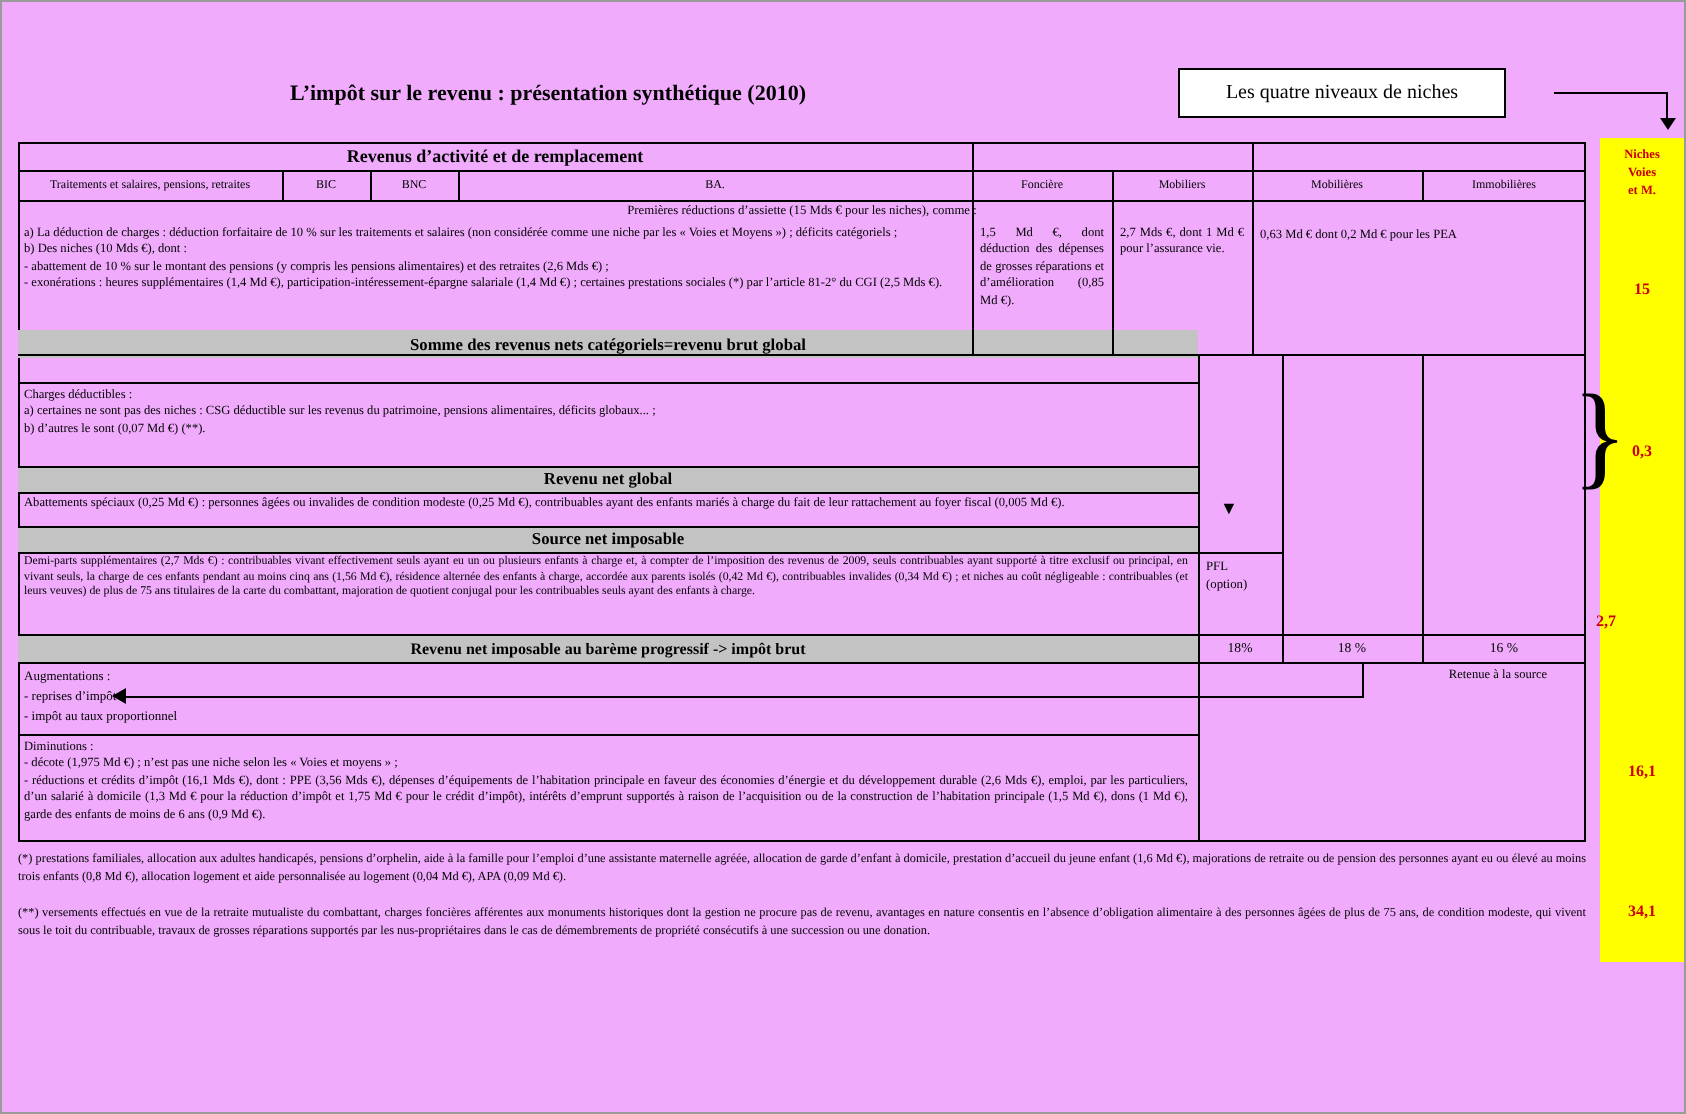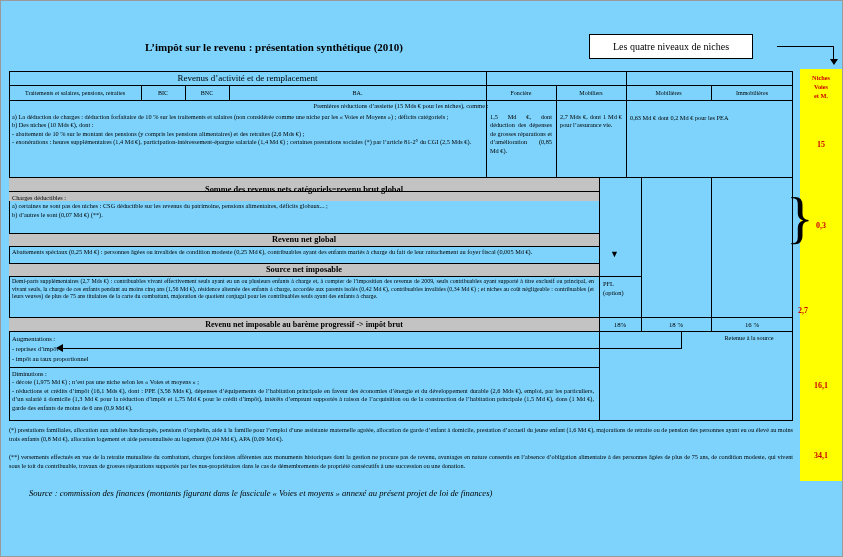--- a/index.html
+++ b/index.html
@@ -1,32 +1,32 @@
 <!DOCTYPE html>
 <html><head>
 <meta charset="utf-8">
 <style>
   * { margin:0; padding:0; box-sizing:border-box; }
   html,body { background:#e9e9e9; }
   body { font-family:"Liberation Serif", serif; }
-  .page { position:relative; width:843px; height:557px; background:#7dd3fc;
+  .page { position:relative; width:843px; height:557px; background:#f0abfc;
           border:1px solid #9a9a9a; overflow:hidden; margin:0 auto;
           font-family:"Liberation Serif", serif; color:#000; }
   .abs  { position:absolute; }
   .cell { position:absolute; font-size:6.3px; line-height:1.34; color:#000; }
   .just { text-align:justify; }
   .ctr  { text-align:center; }
   .pre  { white-space:pre-line; }
   .b    { font-weight:bold; }
   .band { position:absolute; background:#c3c3c3; font-weight:bold; font-size:8.4px;
           display:flex; align-items:center; justify-content:center; text-align:center; }
   .hline { position:absolute; height:1px; background:#000; }
   .vline { position:absolute; width:1px; background:#000; }
   .colhead { position:absolute; font-size:6px; display:flex; align-items:center; justify-content:center; text-align:center; }
-  .grouphead { position:absolute; font-weight:normal; font-size:9px; display:flex; align-items:center; justify-content:center; }
+  .grouphead { position:absolute; font-weight:bold; font-size:9px; display:flex; align-items:center; justify-content:center; }
   .yellow { position:absolute; background:#ffff00; }
   .red { color:#cc0000; }
   .nicheval { position:absolute; width:42px; text-align:center; color:#cc0000; font-size:8px; font-weight:bold; }
   .callout { position:absolute; border:1px solid #000; background:#fff; display:flex; align-items:center; justify-content:center; font-size:10px; }
   .tri-down { position:absolute; width:0; height:0; border-left:4px solid transparent; border-right:4px solid transparent; border-top:6px solid #000; }
   .tri-left { position:absolute; width:0; height:0; border-top:4px solid transparent; border-bottom:4px solid transparent; border-right:7px solid #000; }
   .brace { position:absolute; font-size:58px; line-height:1; font-family:"Liberation Serif", serif; }
   .src { position:absolute; font-style:italic; font-size:8.6px; }
   .fn { position:absolute; font-size:6.2px; line-height:1.4; text-align:justify; }
 </style>
@@ -70,21 +70,21 @@
   <div class="cell ctr" style="left:8px; top:101px; width:784px; font-size:6.4px;">Premières réductions d’assiette (15 Mds € pour les niches), comme :</div>
 
   <div class="cell just pre" style="left:11px;  top:112px; width:468px; height:62px;">a) La déduction de charges : déduction forfaitaire de 10 % sur les traitements et salaires (non considérée comme une niche par les « Voies et Moyens ») ; déficits catégoriels ;
 b) Des niches (10 Mds €), dont :
 - abattement de 10 % sur le montant des pensions (y compris les pensions alimentaires) et des retraites (2,6 Mds €) ;
 - exonérations : heures supplémentaires (1,4 Md €), participation-intéressement-épargne salariale (1,4 Md €) ; certaines prestations sociales (*) par l’article 81-2° du CGI (2,5 Mds €).</div>
   <div class="cell just pre" style="left:489px; top:112px; width:62px;  height:62px;">1,5 Md €, dont déduction des dépenses de grosses réparations et d’amélioration (0,85 Md €).</div>
   <div class="cell just pre" style="left:559px; top:112px; width:62px;  height:62px;">2,7 Mds €, dont 1 Md € pour l’assurance vie.</div>
   <div class="cell" style="left:629px; top:113px; width:160px; height:20px;">0,63 Md € dont 0,2 Md € pour les PEA</div>
 
-  <div class="band" style="left:8px; top:176px; width:590px; height:24px;">Somme des revenus nets catégoriels=revenu brut global</div>
+  <div class="band" style="left:8px; top:164px; width:590px; height:14px;">Somme des revenus nets catégoriels=revenu brut global</div>
 
   <div class="cell pre" style="left:11px; top:193px; width:582px; height:36px;">Charges déductibles :
 a) certaines ne sont pas des niches : CSG déductible sur les revenus du patrimoine, pensions alimentaires, déficits globaux... ;
 b) d’autres le sont (0,07 Md €) (**).</div>
 
   <div class="band" style="left:8px; top:232px; width:590px; height:13px;">Revenu net global</div>
 
   <div class="cell just" style="left:11px; top:247px; width:582px; height:14px;">Abattements spéciaux (0,25 Md €) : personnes âgées ou invalides de condition modeste (0,25 Md €), contribuables ayant des enfants mariés à charge du fait de leur rattachement au foyer fiscal (0,005 Md €).</div>
 
   <div class="abs" style="left:609px; top:248px; font-size:9px;">▼</div>
@@ -134,15 +134,14 @@
   <div class="vline" style="left:555px; top:84px;  height:92px;"></div>
   <div class="vline" style="left:625px; top:70px;  height:106px;"></div>
   <div class="vline" style="left:710px; top:84px;  height:15px;"></div>
   <div class="vline" style="left:598px; top:176px; height:244px;"></div>
   <div class="vline" style="left:640px; top:176px; height:154px;"></div>
   <div class="vline" style="left:710px; top:176px; height:154px;"></div>
 
   <div class="fn" style="left:8px; top:425px; width:784px;">(*) prestations familiales, allocation aux adultes handicapés, pensions d’orphelin, aide à la famille pour l’emploi d’une assistante maternelle agréée, allocation de garde d’enfant à domicile, prestation d’accueil du jeune enfant (1,6 Md €), majorations de retraite ou de pension des personnes ayant eu ou élevé au moins trois enfants (0,8 Md €), allocation logement et aide personnalisée au logement (0,04 Md €), APA (0,09 Md €).</div>
   <div class="fn" style="left:8px; top:452px; width:784px;">(**) versements effectués en vue de la retraite mutualiste du combattant, charges foncières afférentes aux monuments historiques dont la gestion ne procure pas de revenu, avantages en nature consentis en l’absence d’obligation alimentaire à des personnes âgées de plus de 75 ans, de condition modeste, qui vivent sous le toit du contribuable, travaux de grosses réparations supportés par les nus-propriétaires dans le cas de démembrements de propriété consécutifs à une succession ou une donation.</div>
 
-  <div class="src" style="left:28px; top:487px; width:720px;">Source : commission des finances (montants figurant dans le fascicule « Voies et moyens » annexé au présent projet de loi de finances)</div>
 
 </div>
 
 </body></html>

